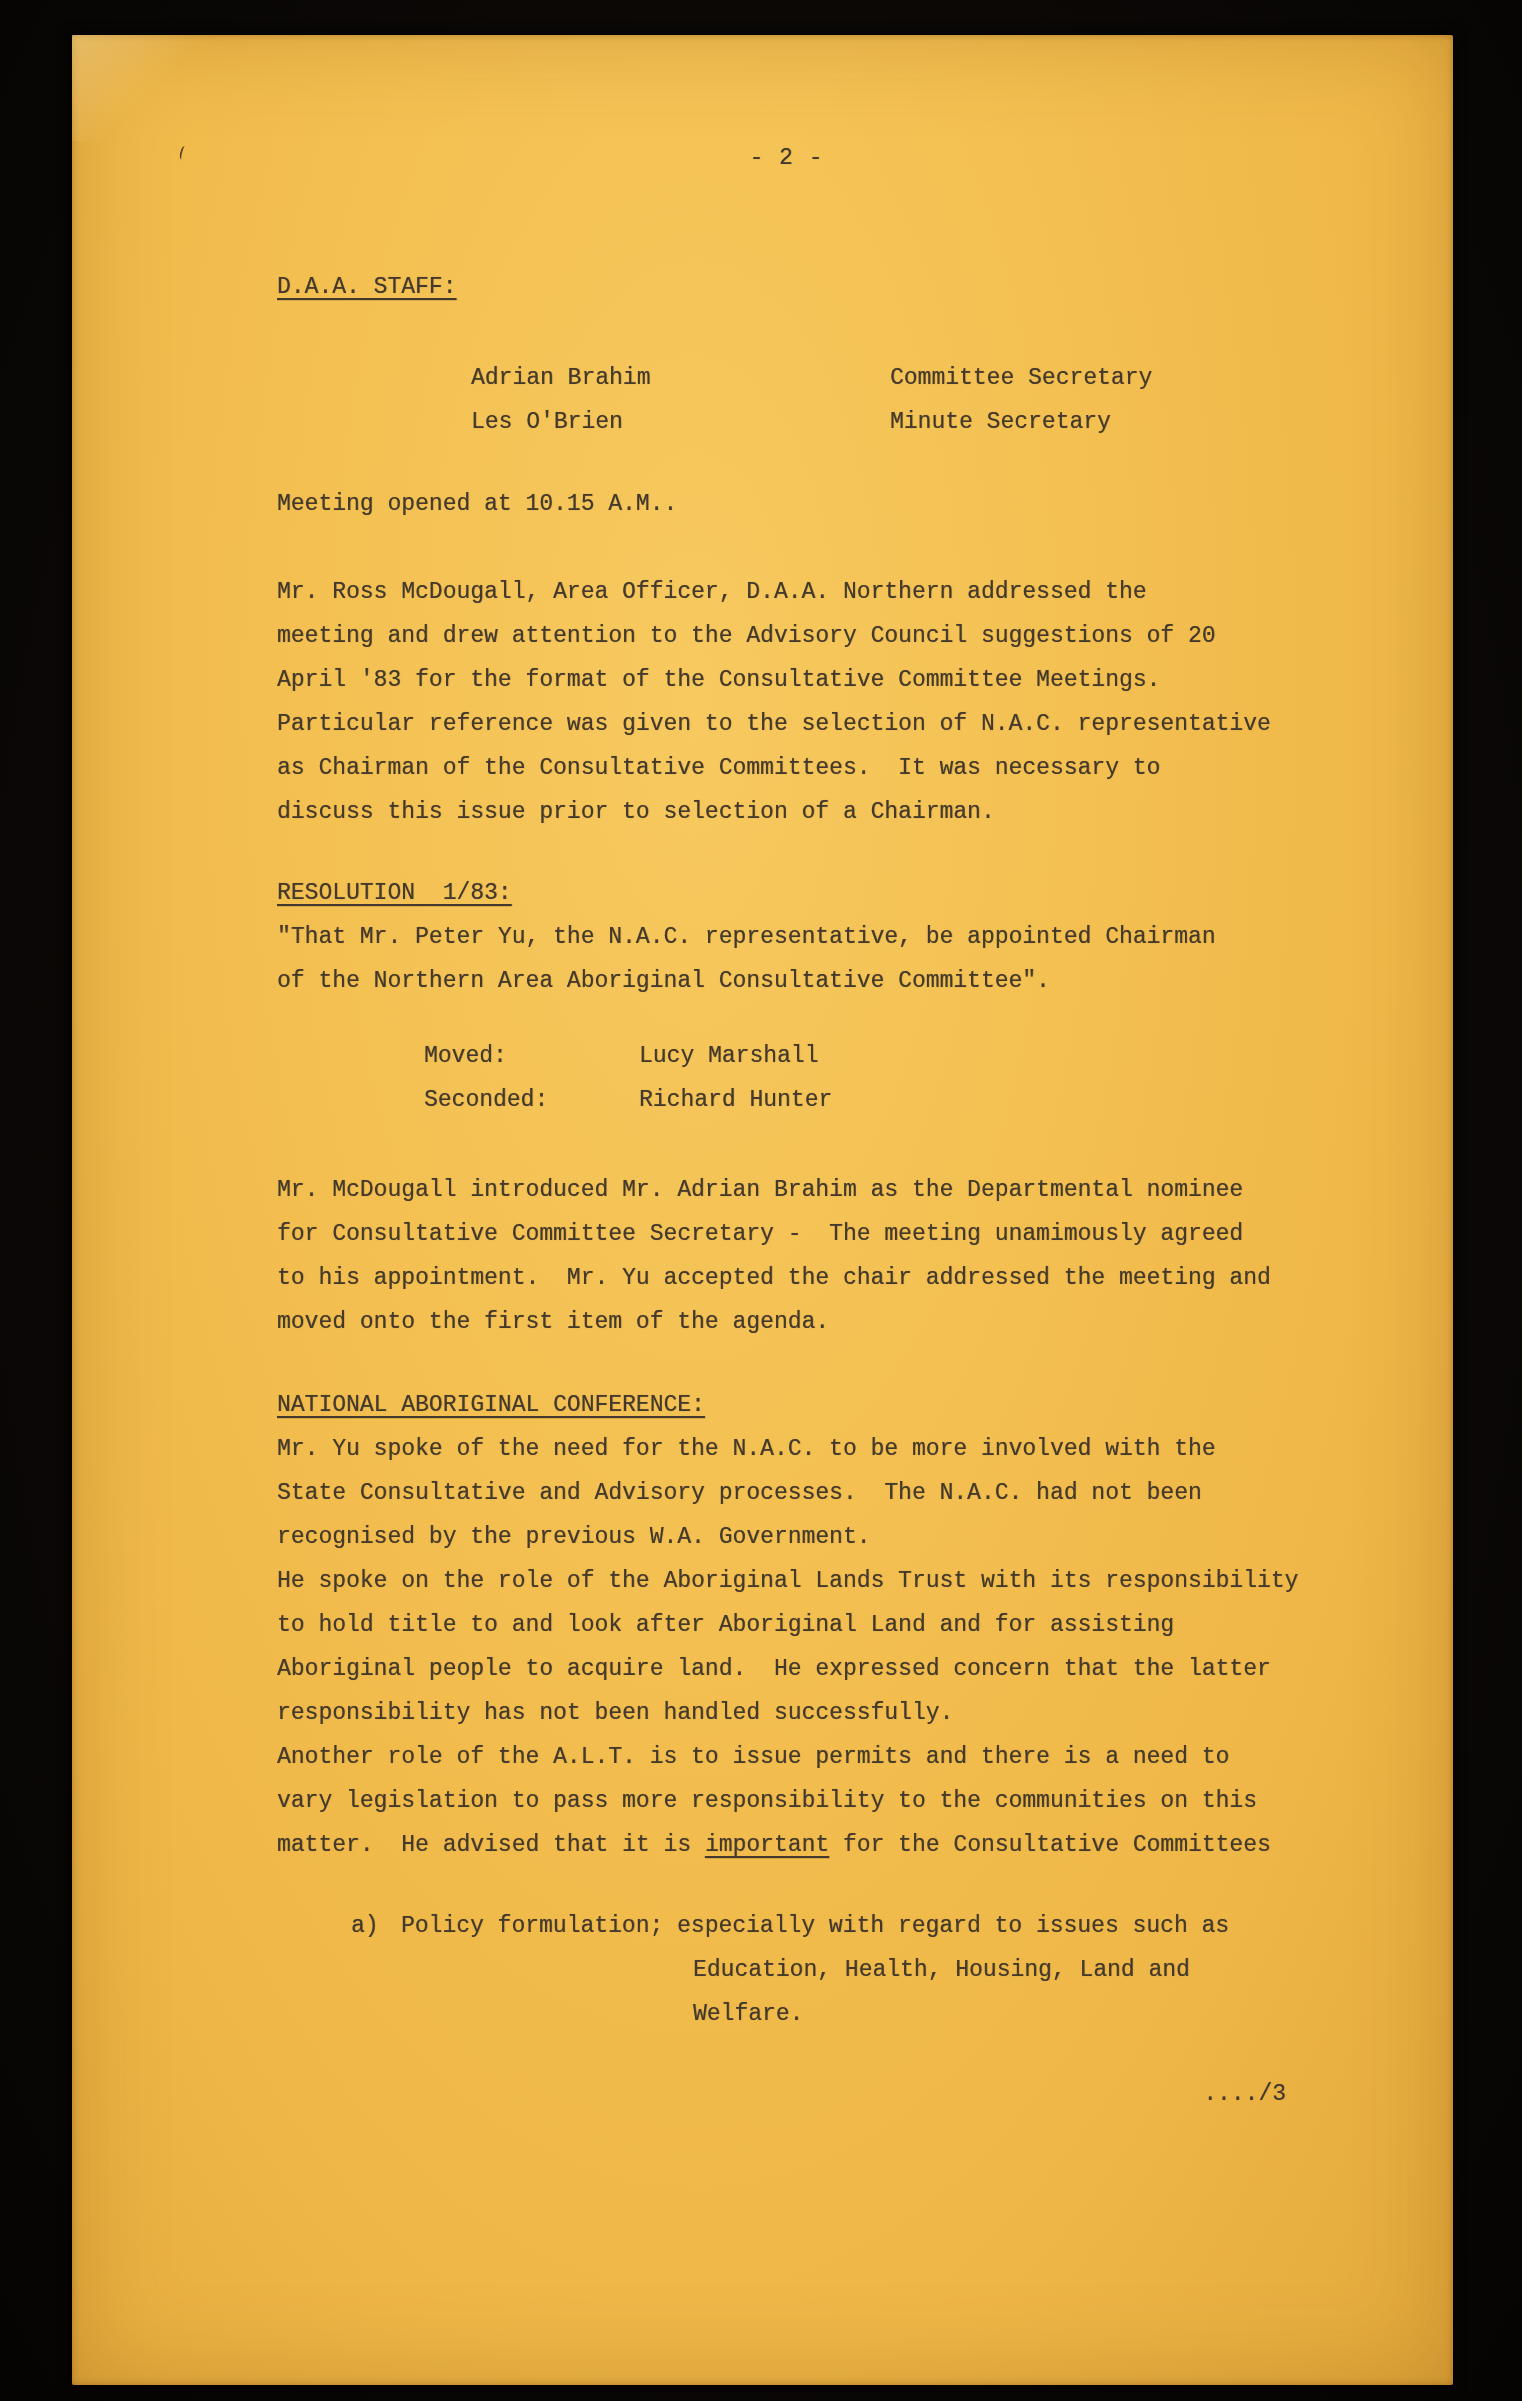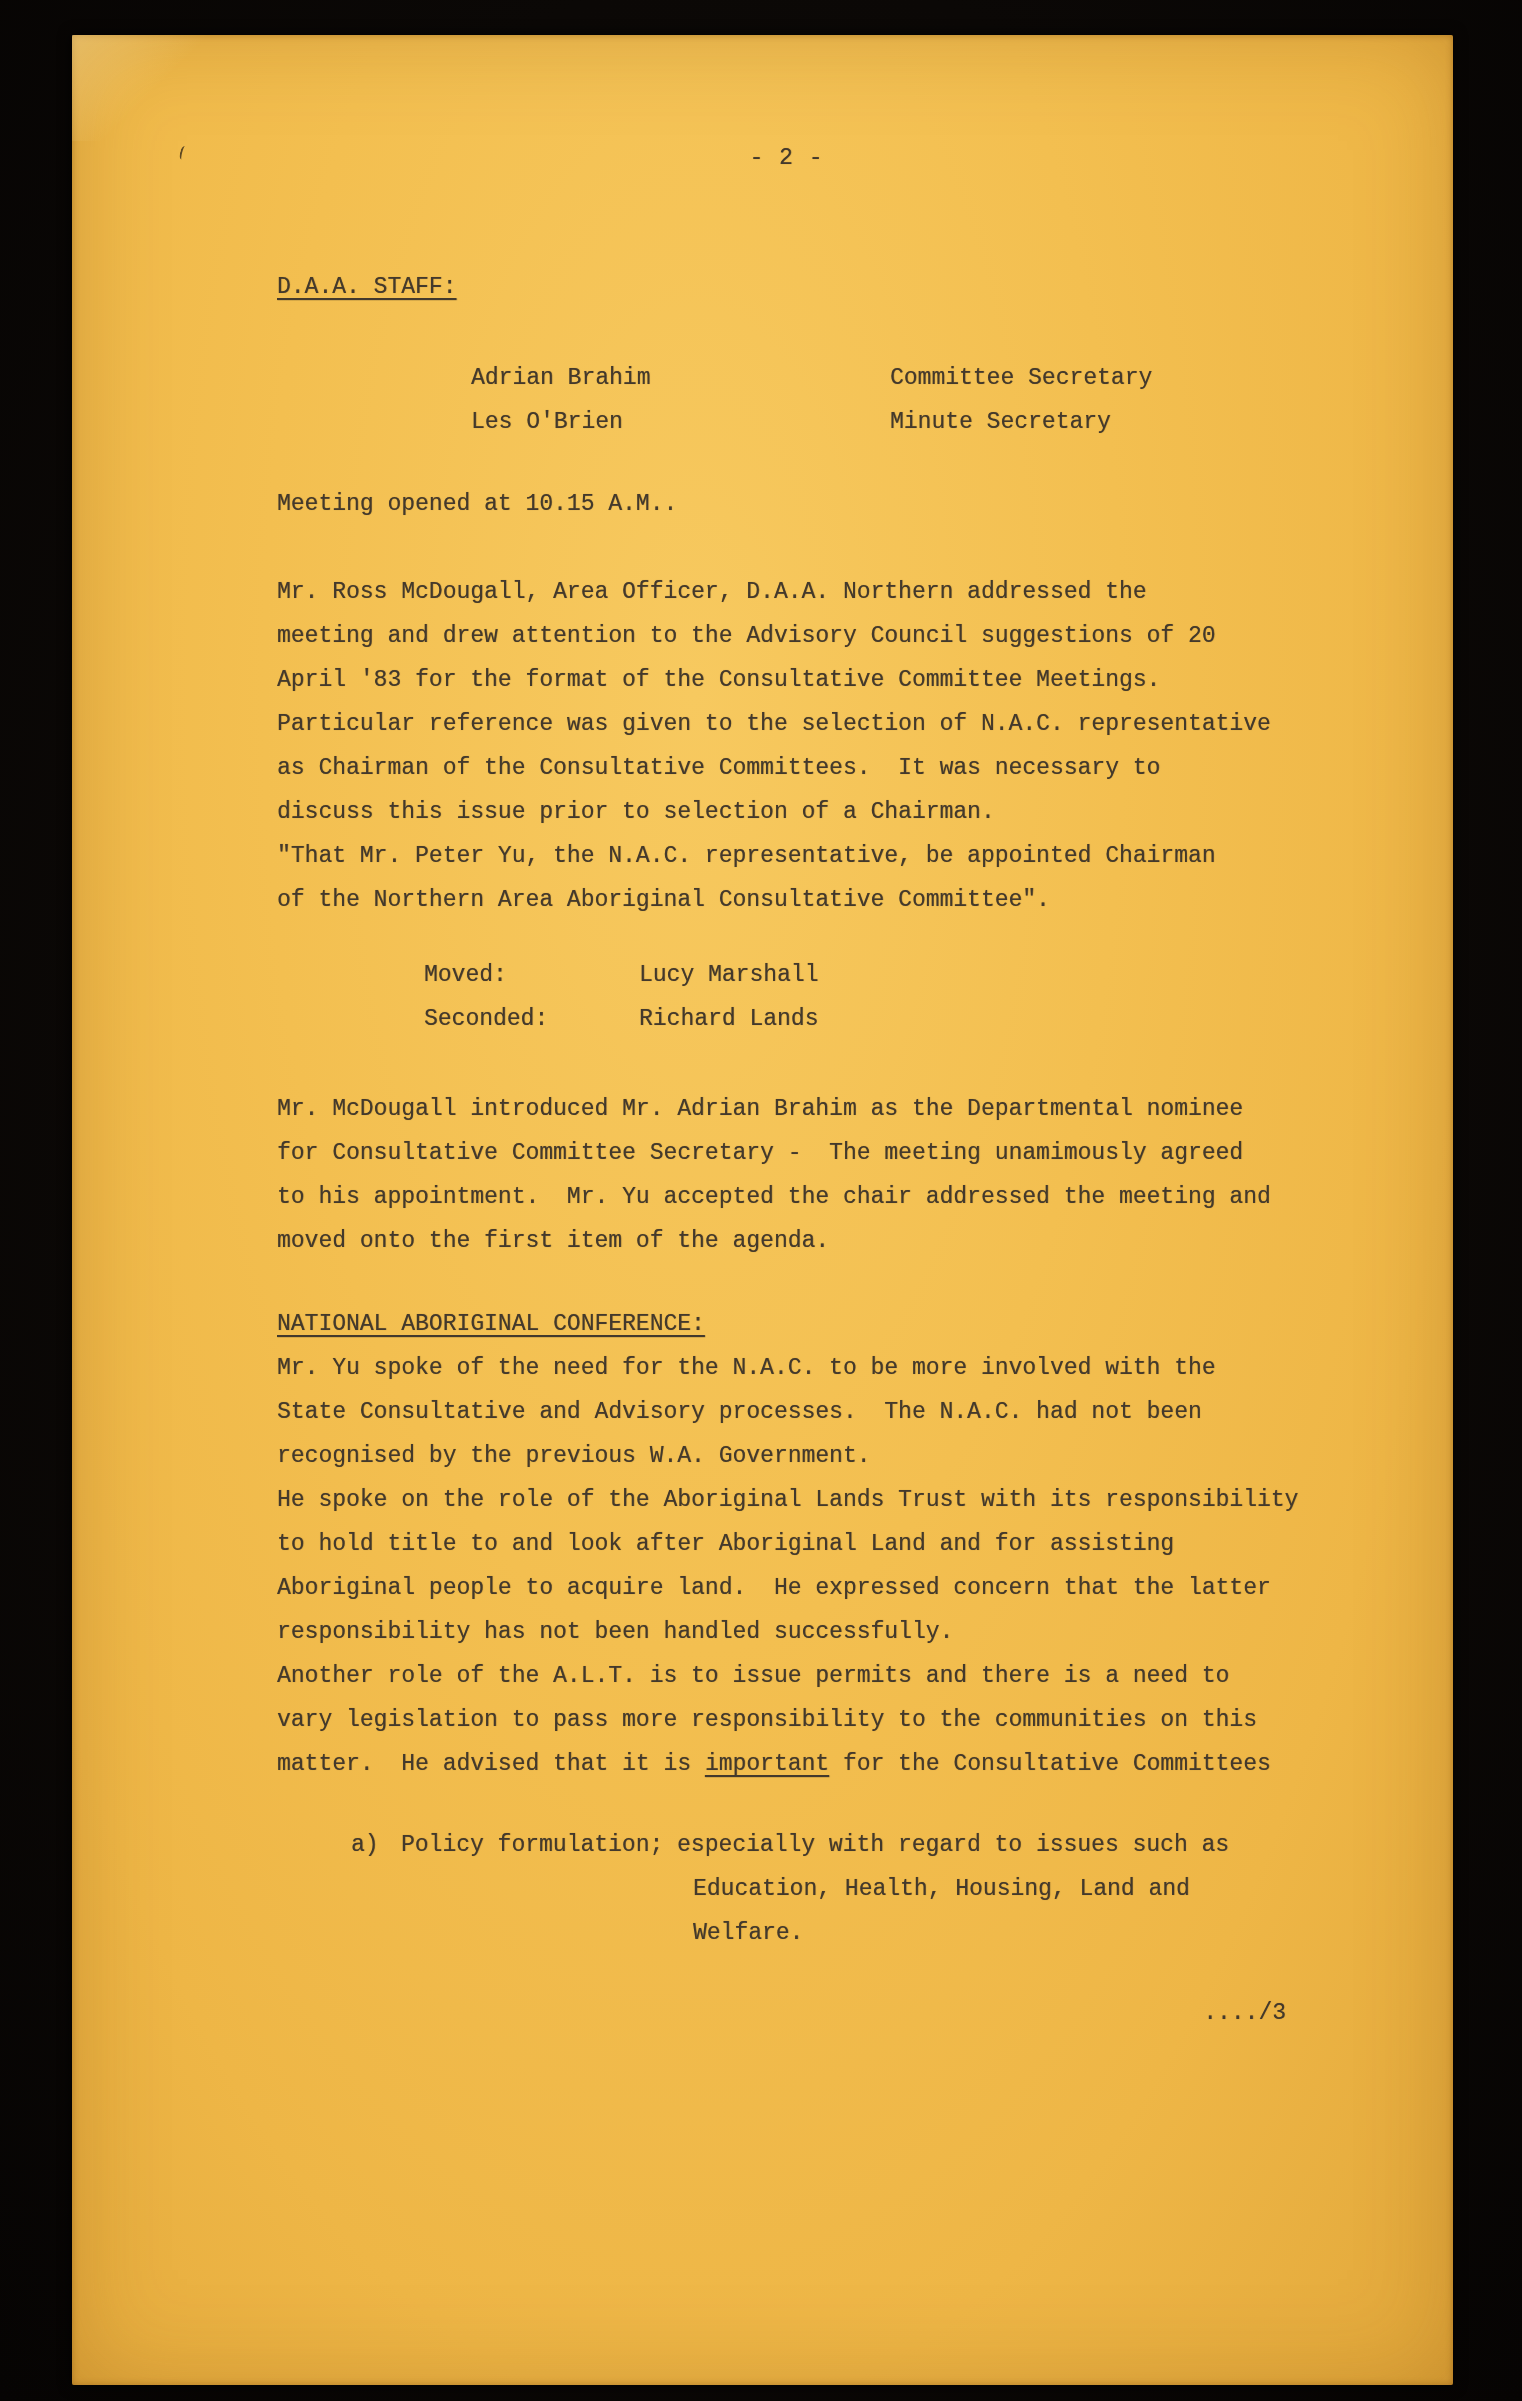--- a/index.html
+++ b/index.html
@@ -102,29 +102,30 @@
 
       <div class="para-intro">
         <div class="line">Mr. Ross McDougall, Area Officer, D.A.A. Northern addressed the</div>
         <div class="line">meeting and drew attention to the Advisory Council suggestions of 20</div>
         <div class="line">April '83 for the format of the Consultative Committee Meetings.</div>
         <div class="line">Particular reference was given to the selection of N.A.C. representative</div>
         <div class="line">as Chairman of the Consultative Committees.  It was necessary to</div>
         <div class="line">discuss this issue prior to selection of a Chairman.</div>
       </div>
 
+      <div class="line heading res-heading">RESOLUTION  1/83:</div>
 
       <div>
         <div class="line">"That Mr. Peter Yu, the N.A.C. representative, be appointed Chairman</div>
         <div class="line">of the Northern Area Aboriginal Consultative Committee".</div>
       </div>
 
       <div class="moved-block">
         <div class="line moved-row"><span class="moved-label">Moved:</span><span>Lucy Marshall</span></div>
-        <div class="line moved-row"><span class="moved-label">Seconded:</span><span>Richard Lands</span></div>
+        <div class="line moved-row"><span class="moved-label">Seconded:</span><span>Richard Hunter</span></div>
       </div>
 
       <div class="para-appointment">
         <div class="line">Mr. McDougall introduced Mr. Adrian Brahim as the Departmental nominee</div>
         <div class="line">for Consultative Committee Secretary -  The meeting unamimously agreed</div>
         <div class="line">to his appointment.  Mr. Yu accepted the chair addressed the meeting and</div>
         <div class="line">moved onto the first item of the agenda.</div>
       </div>
 
       <div class="line heading nac-heading">NATIONAL ABORIGINAL CONFERENCE:</div>

